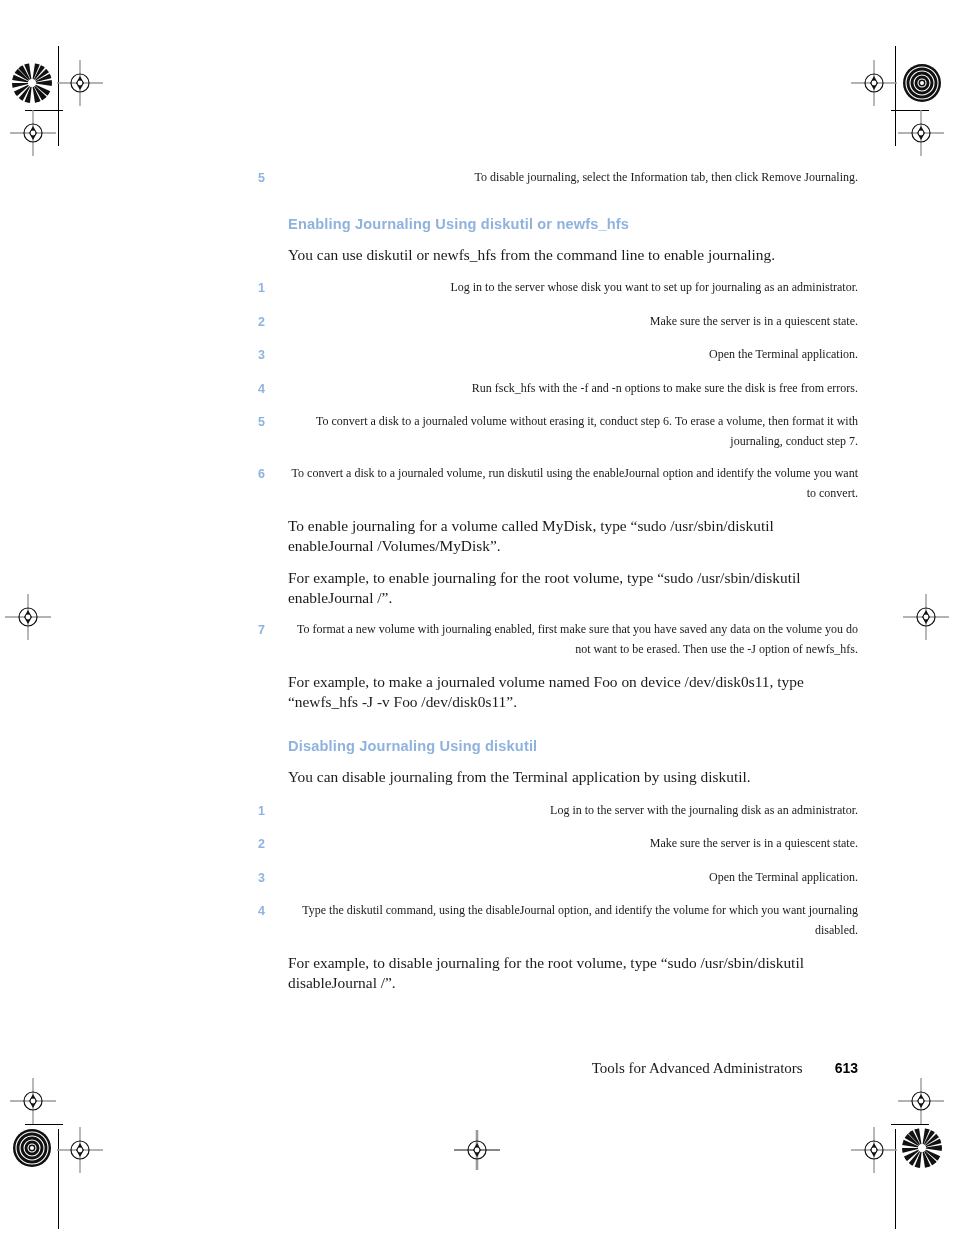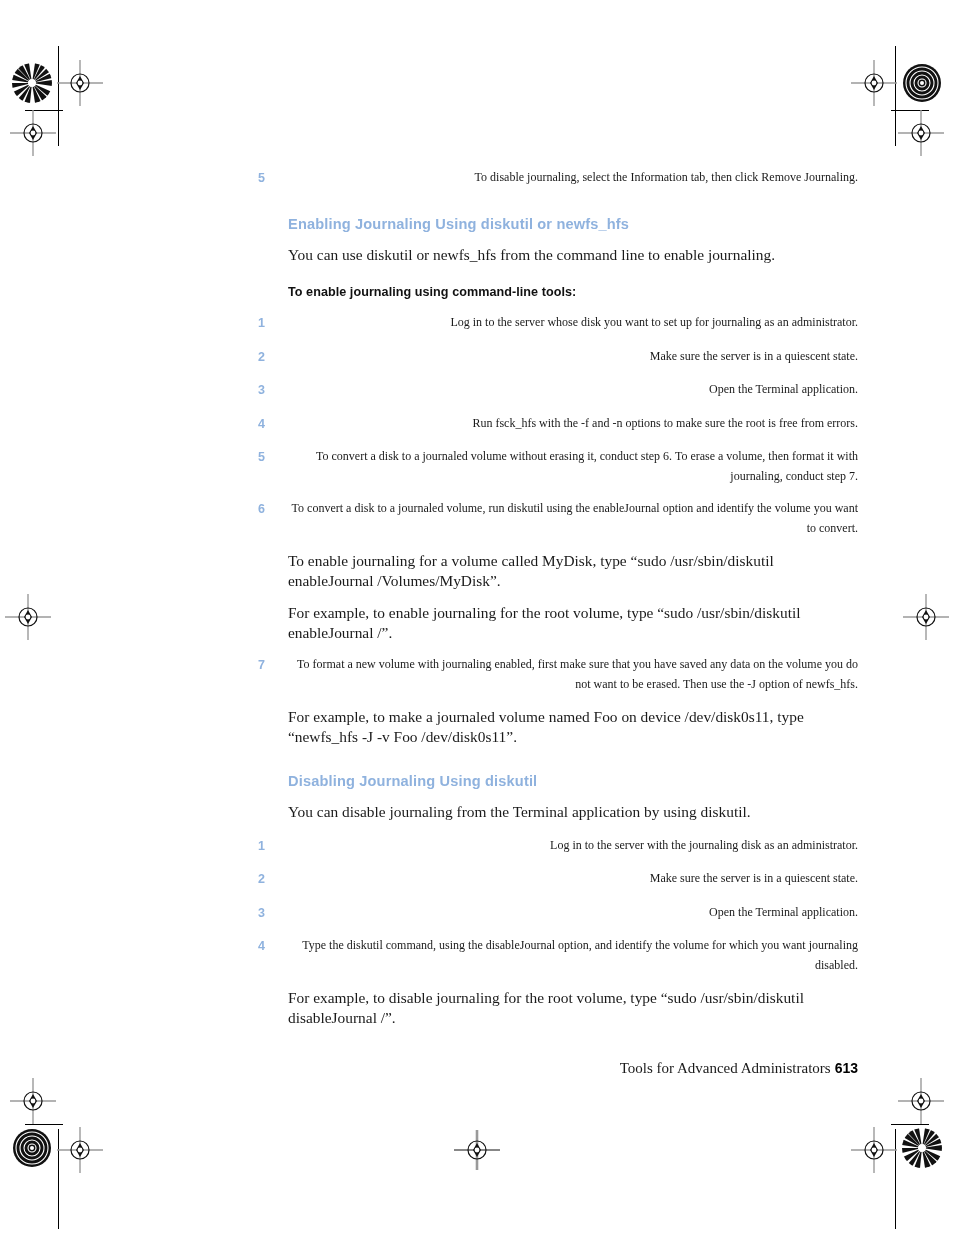--- a/index.html
+++ b/index.html
@@ -119,21 +119,21 @@
   .footer-title {
     font-family: "Liberation Serif", serif;
     font-size: 15px;
     color: #1a1a1a;
   }
   .footer-page {
     font-family: "Liberation Sans", sans-serif;
     font-weight: bold;
     font-size: 14px;
     color: #000000;
-    margin-left: 4px;
+    margin-left: 32px;
   }
 </style>
 </head>
 <body>
 
 <div class="page">
 
   <div class="star" style="left:12px; top:63px;">
     <svg width="40" height="40" viewBox="0 0 40 40">
       <circle cx="20" cy="20" r="20" fill="#ffffff"></circle>
@@ -325,37 +325,36 @@
 
   <div class="content">
 
     <div class="step">
       <div class="step-num">5</div>
       <div class="step-text">To disable journaling, select the Information tab, then click Remove Journaling.</div>
     </div>
 
     <h2 class="section">Enabling Journaling Using diskutil or newfs_hfs</h2>
     <p class="body-para">You can use diskutil or newfs_hfs from the command line to enable journaling.</p>
-    <h3 class="subhead">To enable journaling using command-line tools:</h3>
 
     <div class="step">
       <div class="step-num">1</div>
       <div class="step-text">Log in to the server whose disk you want to set up for journaling as an administrator.</div>
     </div>
     <div class="step">
       <div class="step-num">2</div>
       <div class="step-text">Make sure the server is in a quiescent state.</div>
     </div>
     <div class="step">
       <div class="step-num">3</div>
       <div class="step-text">Open the Terminal application.</div>
     </div>
     <div class="step">
       <div class="step-num">4</div>
-      <div class="step-text">Run fsck_hfs with the -f and -n options to make sure the root is free from errors.</div>
+      <div class="step-text">Run fsck_hfs with the -f and -n options to make sure the disk is free from errors.</div>
     </div>
 
     <div class="step">
       <div class="step-num">5</div>
       <div class="step-text">To convert a disk to a journaled volume without erasing it, conduct step 6. To erase a volume, then format it with journaling, conduct step 7.</div>
     </div>
     <div class="step">
       <div class="step-num">6</div>
       <div class="step-text">To convert a disk to a journaled volume, run diskutil using the enableJournal option and identify the volume you want to convert.</div>
     </div>

